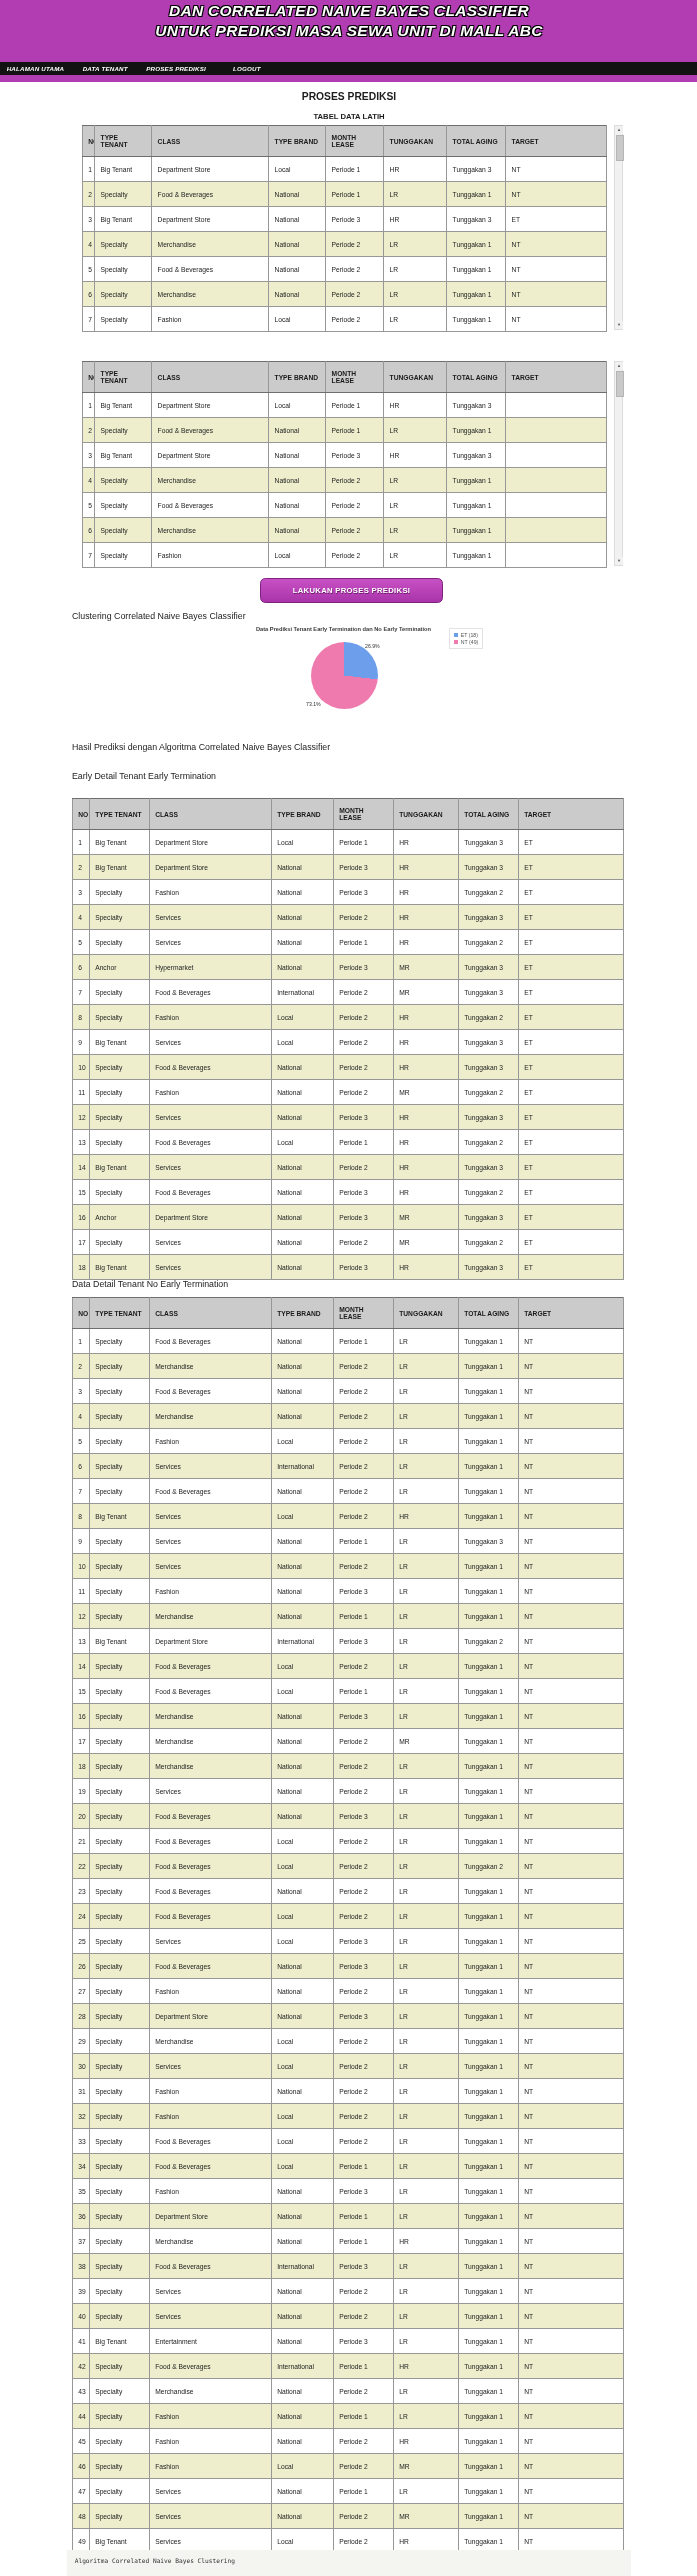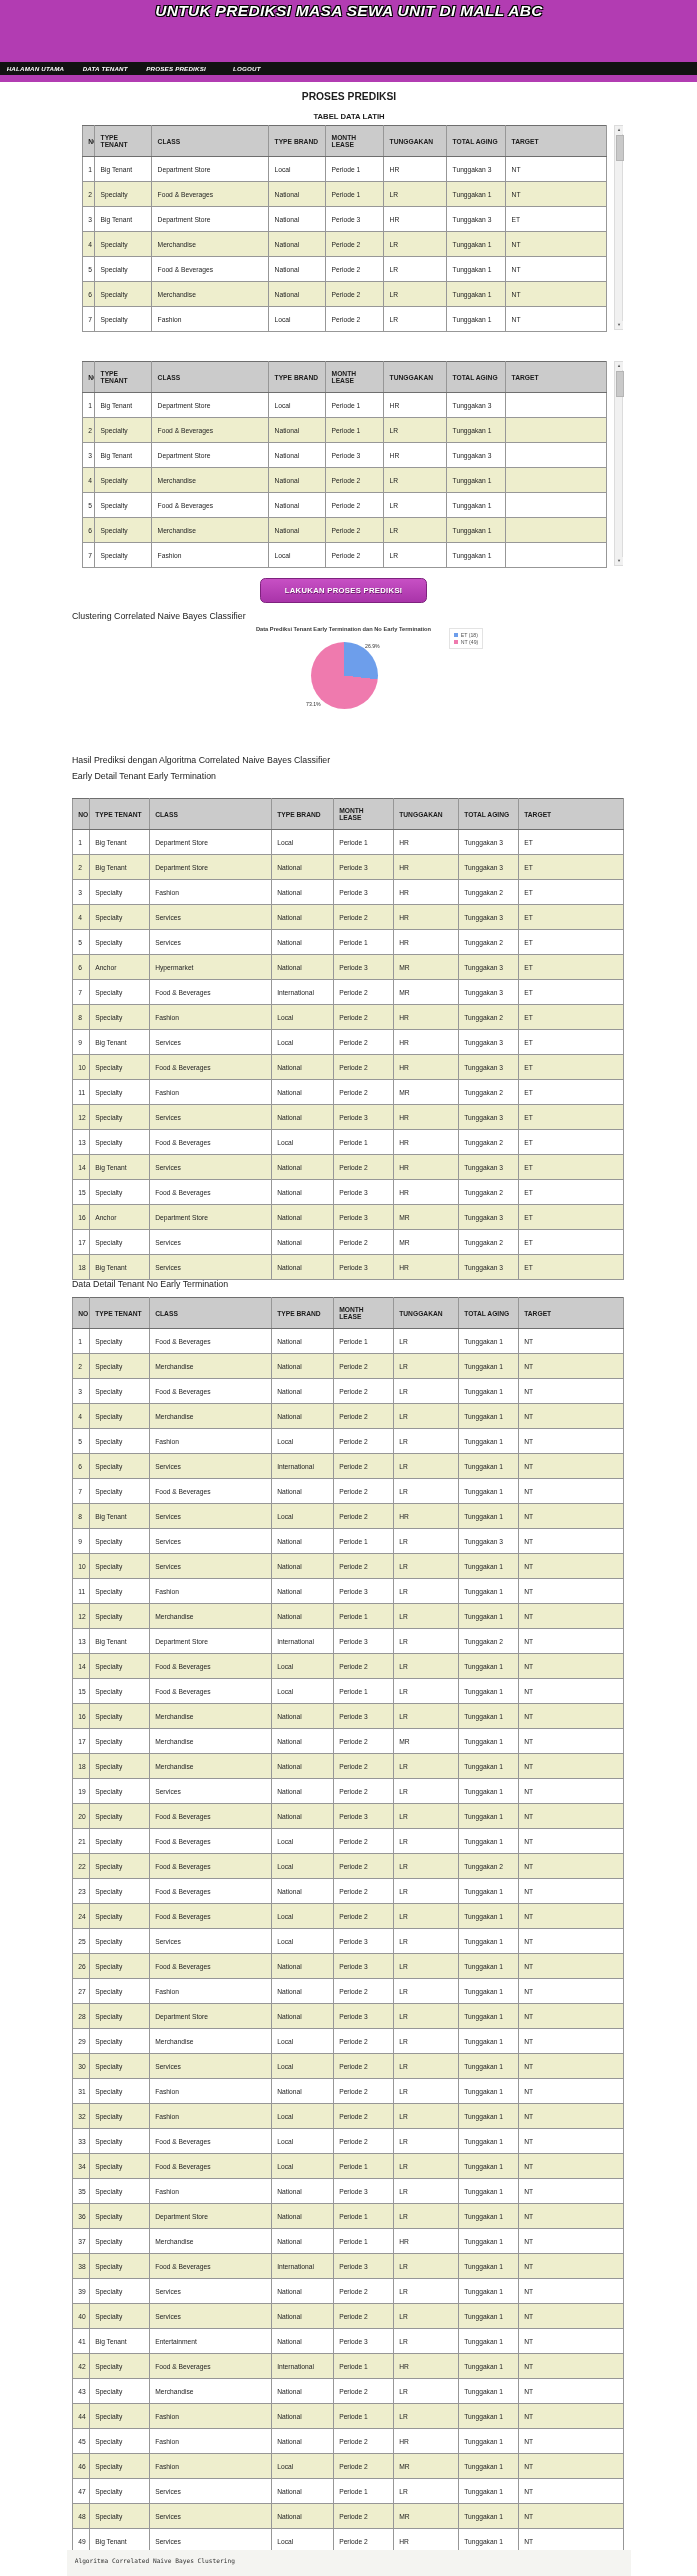--- a/index.html
+++ b/index.html
@@ -27,40 +27,41 @@
   .dtable tbody tr{height:25px;}
   .dtable tbody tr.alt{background:#eeeecd;}
   .tblwrap{position:absolute;background:#fff;}
   
   .vscroll{position:absolute;top:0;right:0;width:8.8px;height:100%;background:#f1f1f1;border:0.5px solid #dcdcdc;box-sizing:border-box;}
   .vscroll .arr{position:absolute;left:0;width:7.7px;height:8.2px;font-size:4.1px;line-height:8.2px;text-align:center;color:#555;background:#f1f1f1;}
   .vscroll .arr.up{top:0;}
   .vscroll .arr.down{bottom:0;}
   .vscroll .thumb{position:absolute;left:0.5px;top:8.8px;width:6.7px;height:24px;background:#c9c9c9;border:0.5px solid #b5b5b5;}
   
-  .pbtn{position:absolute;left:260px;top:578px;width:167px;height:25px;border:0.5px solid #7e227e;border-radius:5.2px;
+  .pbtn{position:absolute;left:260px;top:578px;width:183px;height:25px;border:0.5px solid #7e227e;border-radius:5.2px;
         background:linear-gradient(#c750c4,#a934a9);color:#fff;font-family:"Liberation Sans",sans-serif;
         font-size:7.7px;font-weight:bold;letter-spacing:0.3px;text-shadow:0.5px 0.5px 0.5px #6e1d6e;cursor:pointer;}
   
   .pietitle{position:absolute;left:175px;top:626px;width:337px;text-align:center;font-size:5.7px;font-weight:bold;color:#3a3a3a;}
   #pie{position:absolute;left:311px;top:642px;width:67px;height:67px;border-radius:50%;}
   .pielabel{position:absolute;font-size:5.2px;color:#333;}
   .legend{position:absolute;left:449px;top:628px;background:#fff;border:0.5px solid #e3e3e3;padding:2.1px 3.6px;font-size:5.2px;color:#555;}
   .legend .row{display:flex;align-items:center;margin:1px 0;}
   .legend .sq{width:4.6px;height:4.6px;margin-right:2.6px;display:inline-block;}
   
   .logbox{position:absolute;left:67px;top:2550px;width:564px;height:1147px;background:#f4f4f1;overflow:hidden;box-sizing:border-box;padding:6.2px 7.7px;}
   .logbox pre{margin:0;font-family:"DejaVu Sans Mono",monospace;font-size:6.2px;line-height:9.3px;color:#333;white-space:pre;}
 </style>
 </head>
 <body>
 
 <div id="page">
 
   <div class="hdr">
+    <div class="tl">DAN CORRELATED NAIVE BAYES CLASSIFIER</div>
     <div class="tl">UNTUK PREDIKSI MASA SEWA UNIT DI MALL ABC</div>
   </div>
 
   <div class="nav">
     <a href="#">HALAMAN UTAMA</a>
     <a href="#">DATA TENANT</a>
     <a href="#">PROSES PREDIKSI</a>
     <a href="#">LOGOUT</a>
   </div>
   <div class="strip"></div>
@@ -289,21 +290,21 @@
     </div>
     <div class="row">
       <span class="sq" id="sq-nt" style="background: rgb(239, 122, 174);"></span>
       <span>NT (49)</span>
     </div>
   </div>
   <div id="pie" style="background: conic-gradient(rgb(109, 158, 235) 0deg, rgb(109, 158, 235) 96.72deg, rgb(239, 122, 174) 96.72deg, rgb(239, 122, 174) 360deg);"></div>
   <div class="pielabel" style="left:365px;top:643px;">26.9%</div>
   <div class="pielabel" style="left:306px;top:701px;">73.1%</div>
 
-  <div class="sect" style="top:742px;margin-top:13px;">Hasil Prediksi dengan Algoritma Correlated Naive Bayes Classifier</div>
+  <div class="sect" style="top:742px;">Hasil Prediksi dengan Algoritma Correlated Naive Bayes Classifier</div>
 
   <div class="sect" style="top:771px;">Early Detail Tenant Early Termination</div>
   <div class="tblwrap" style="left:72px;top:798px;">
     <table class="dtable" style="width:551px;">
       <colgroup>
           <col style="width:17px">
           <col style="width:60px">
           <col style="width:122px">
           <col style="width:62px">
           <col style="width:60px">

